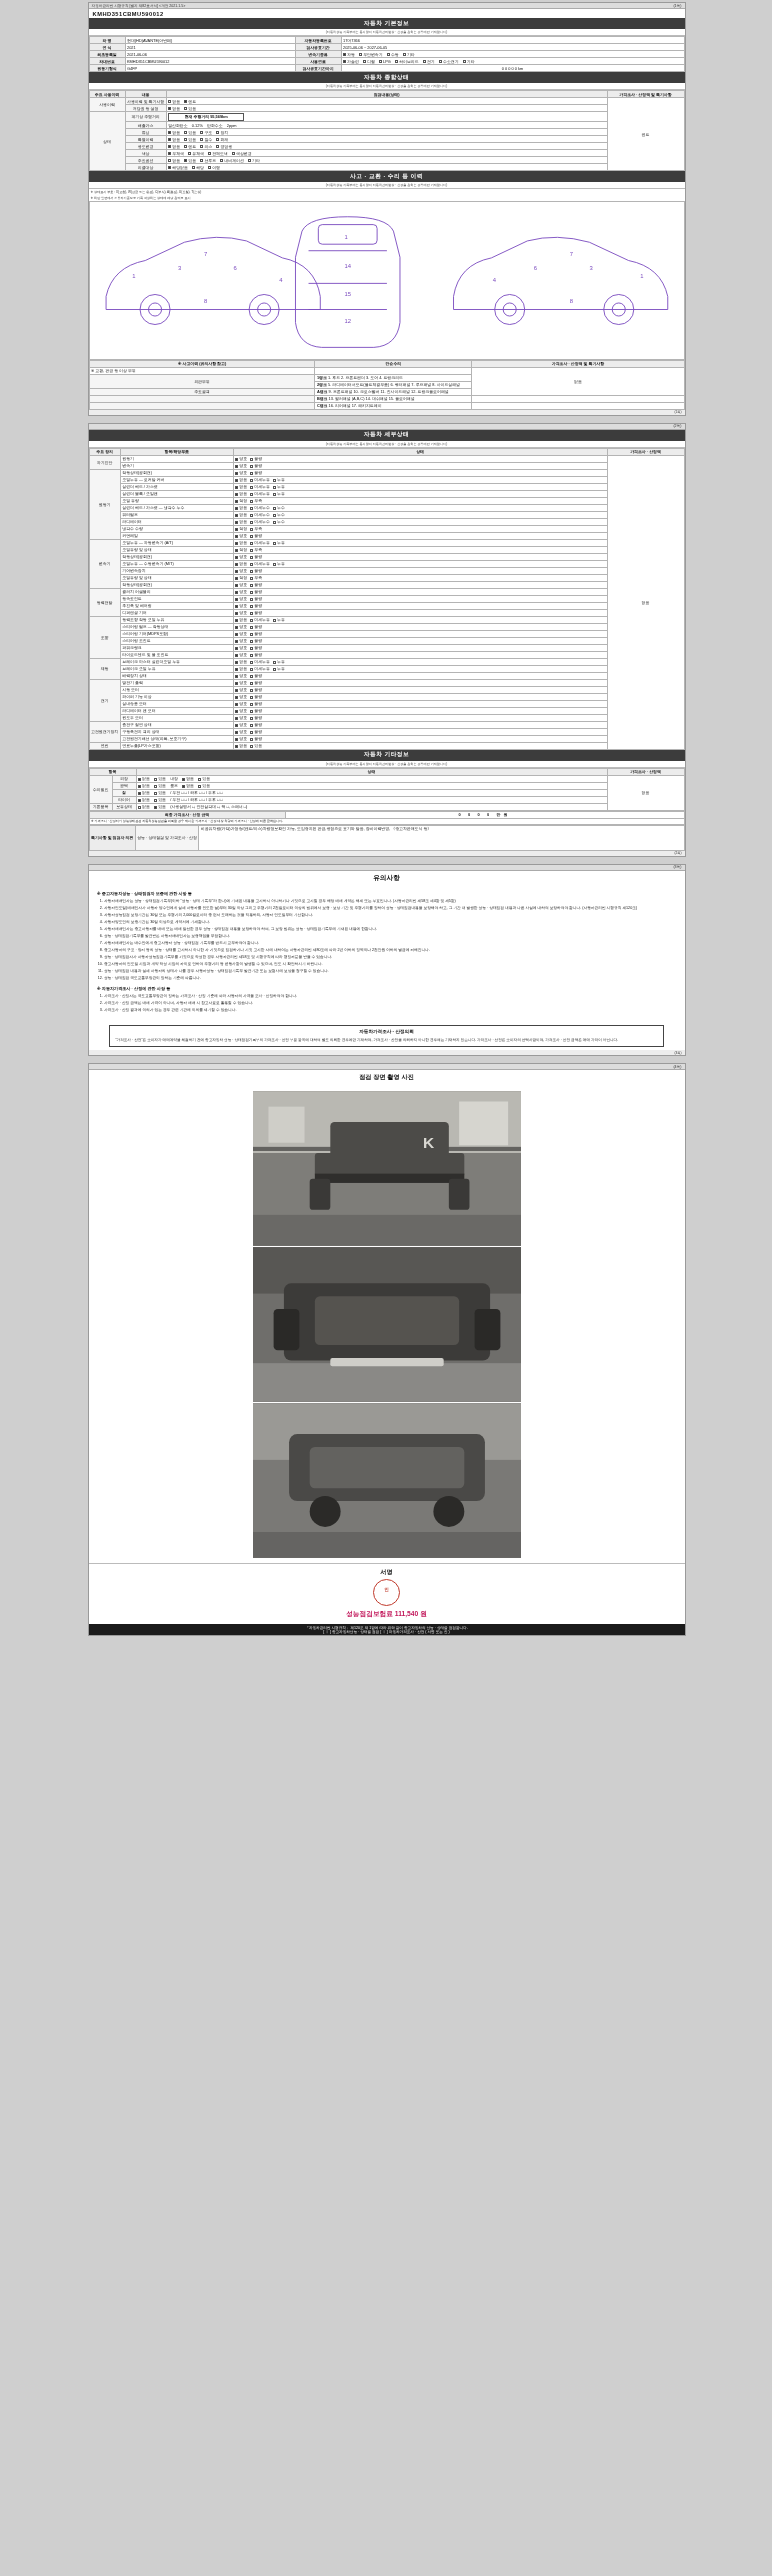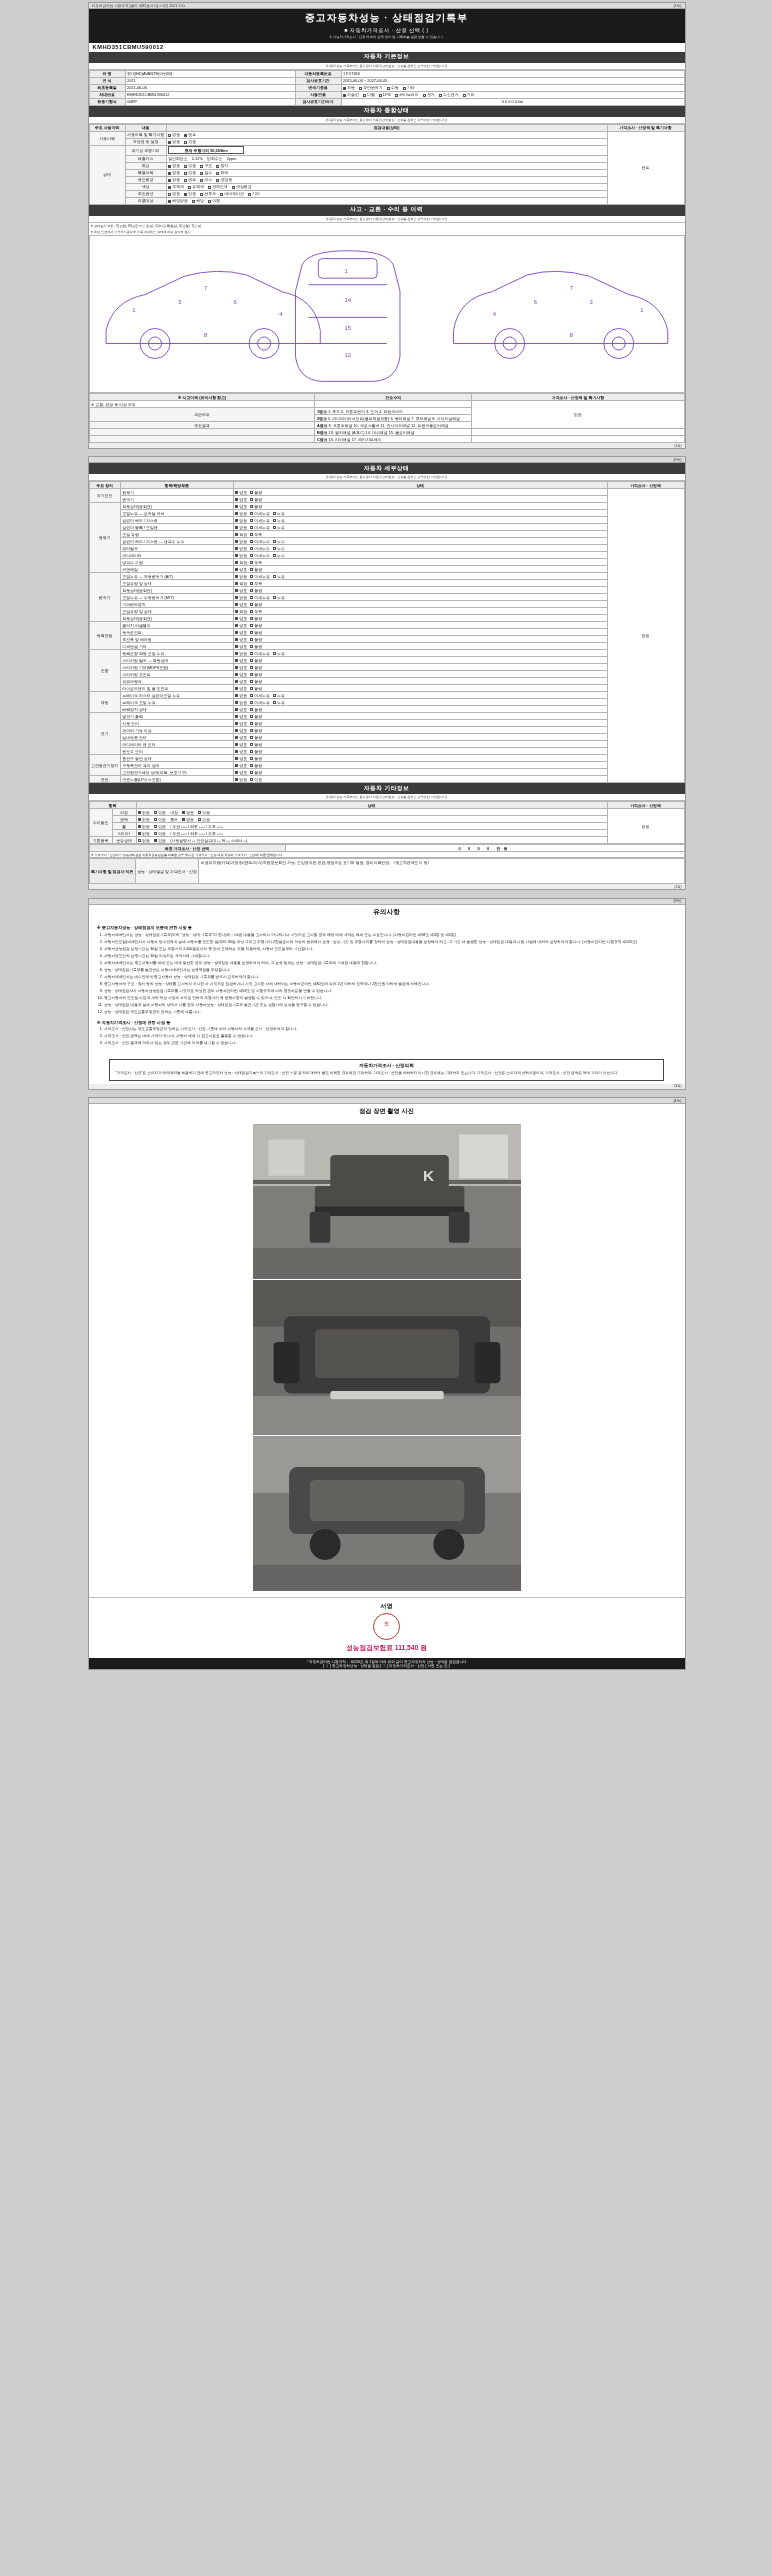--- a/index.html
+++ b/index.html
@@ -104,25 +104,20 @@
 <body>
 
 <div class="page">
 
   <div class="sheet">
     <div class="topbar">
       <span>자동차관리법 시행규칙 [별지 제82호서식] &lt;개정 2021.1.5&gt;</span>
       <span>(1쪽)</span>
     </div>
 
-    <div class="hdr-black">
-      <div class="t1">중고자동차성능 · 상태점검기록부</div>
-      <div class="t2">■ 자동차가격조사 · 산정 선택 ( )</div>
-      <div class="t3">※ 자동차가격조사 · 산정 여부의 선택 없이 본 기록부를 발급 받을 수 있습니다.</div>
-    </div>
 
     <div class="vinline">
       <span>KMHD351CBMU590012</span>
     </div>
 
     <div class="secbar">자동차 기본정보</div>
     <div class="subnote">(자동차성능 기록부에는 통사항이 자동차관리법상 · 산정을 참하는 경우에만 기재합니다)</div>
 
     <table>
       <tbody>

